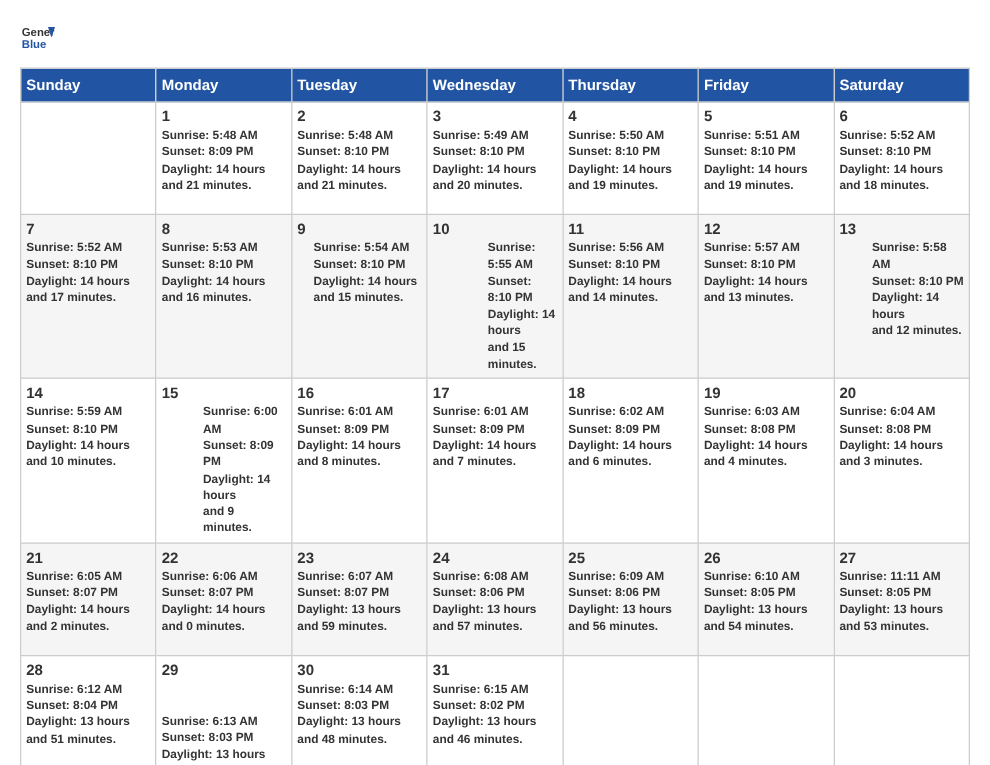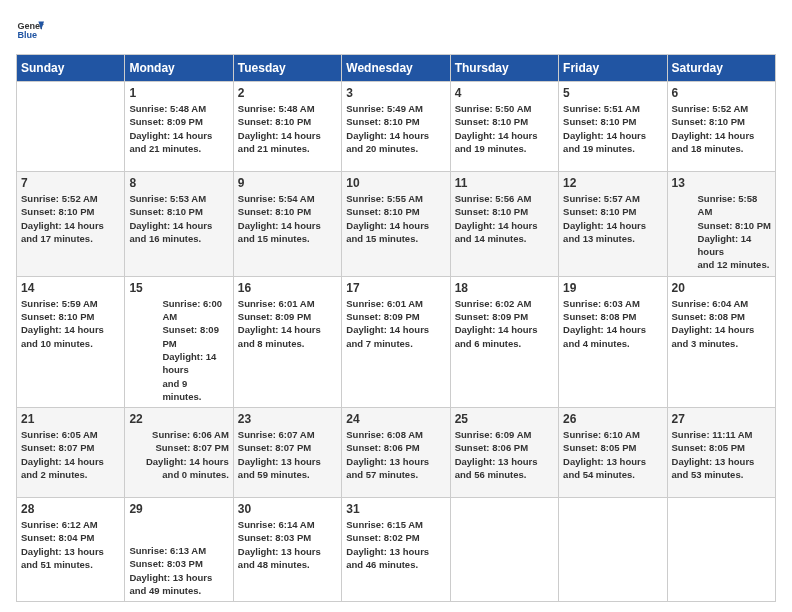--- a/index.html
+++ b/index.html
@@ -180,28 +180,28 @@
         </td>
         <td>
           <span class="day-number">8</span>
           <div class="day-info" style="white-space: pre-line;">Sunrise: 5:53 AM
 Sunset: 8:10 PM
 Daylight: 14 hours
 and 16 minutes.</div>
         </td>
         <td>
           <span class="day-number">9</span>
-          <div class="day-info" style="white-space: pre-line;">Sunrise: 5:54 AM
+          <div class="day-info" style="white-space: pre-line; margin-left: 13px;">Sunrise: 5:54 AM
 Sunset: 8:10 PM
 Daylight: 14 hours
 and 15 minutes.</div>
         </td>
         <td>
           <span class="day-number">10</span>
-          <div class="day-info" style="white-space: pre-line;">Sunrise: 5:55 AM
+          <div class="day-info" style="white-space: pre-line; margin-left: 44px;">Sunrise: 5:55 AM
 Sunset: 8:10 PM
 Daylight: 14 hours
 and 15 minutes.</div>
         </td>
         <td>
           <span class="day-number">11</span>
           <div class="day-info" style="white-space: pre-line;">Sunrise: 5:56 AM
 Sunset: 8:10 PM
 Daylight: 14 hours
 and 14 minutes.</div>
@@ -275,21 +275,21 @@
       <tr>
         <td>
           <span class="day-number">21</span>
           <div class="day-info" style="white-space: pre-line;">Sunrise: 6:05 AM
 Sunset: 8:07 PM
 Daylight: 14 hours
 and 2 minutes.</div>
         </td>
         <td>
           <span class="day-number">22</span>
-          <div class="day-info" style="white-space: pre-line; text-align: right;">Sunrise: 6:06 AM
+          <div class="day-info" style="white-space: pre-line;">Sunrise: 6:06 AM
 Sunset: 8:07 PM
 Daylight: 14 hours
 and 0 minutes.</div>
         </td>
         <td>
           <span class="day-number">23</span>
           <div class="day-info" style="white-space: pre-line;">Sunrise: 6:07 AM
 Sunset: 8:07 PM
 Daylight: 13 hours
 and 59 minutes.</div>

